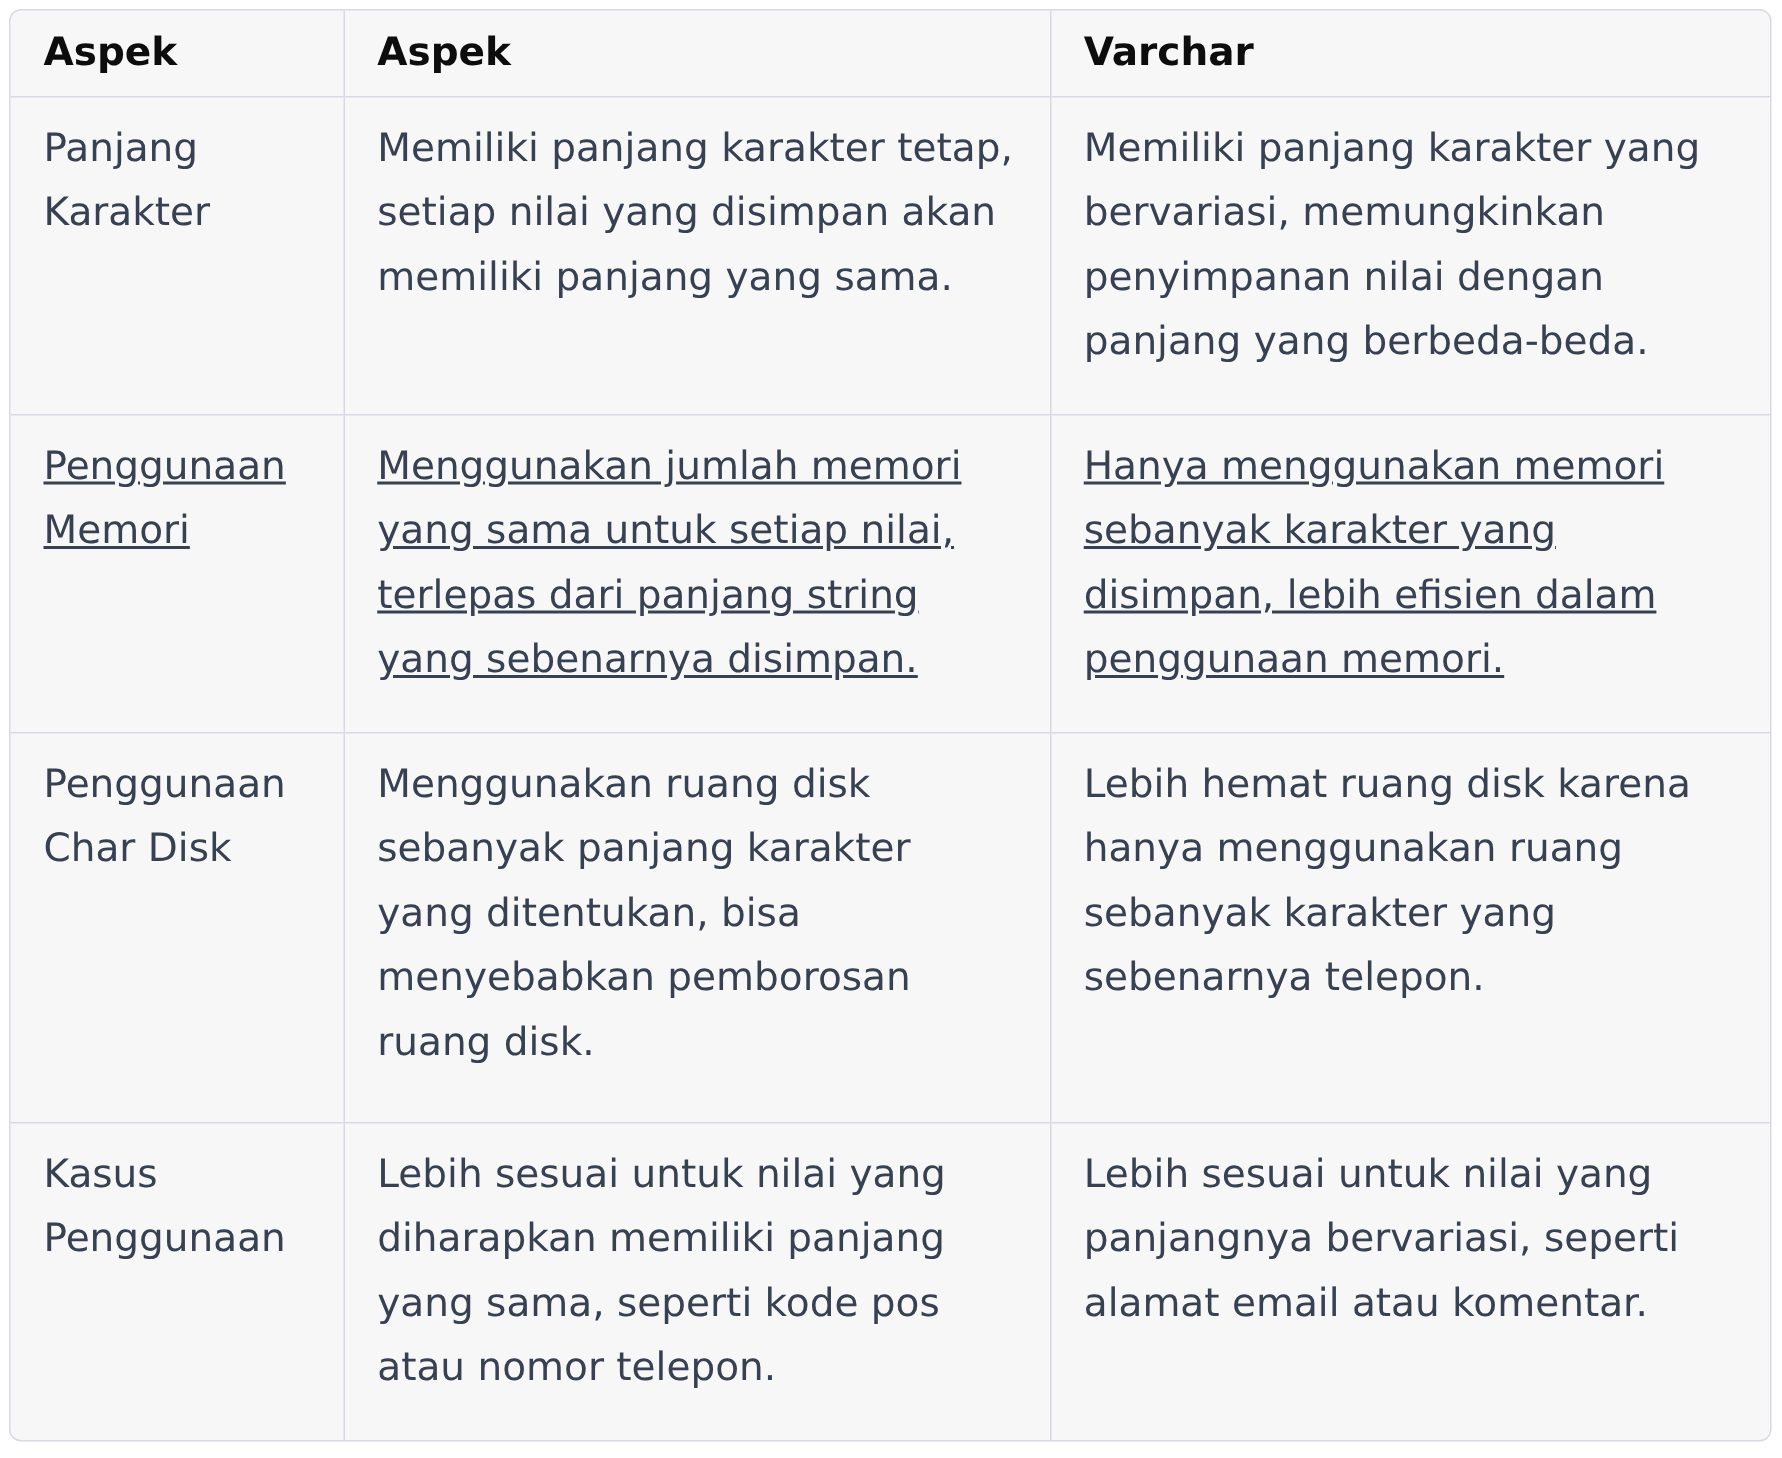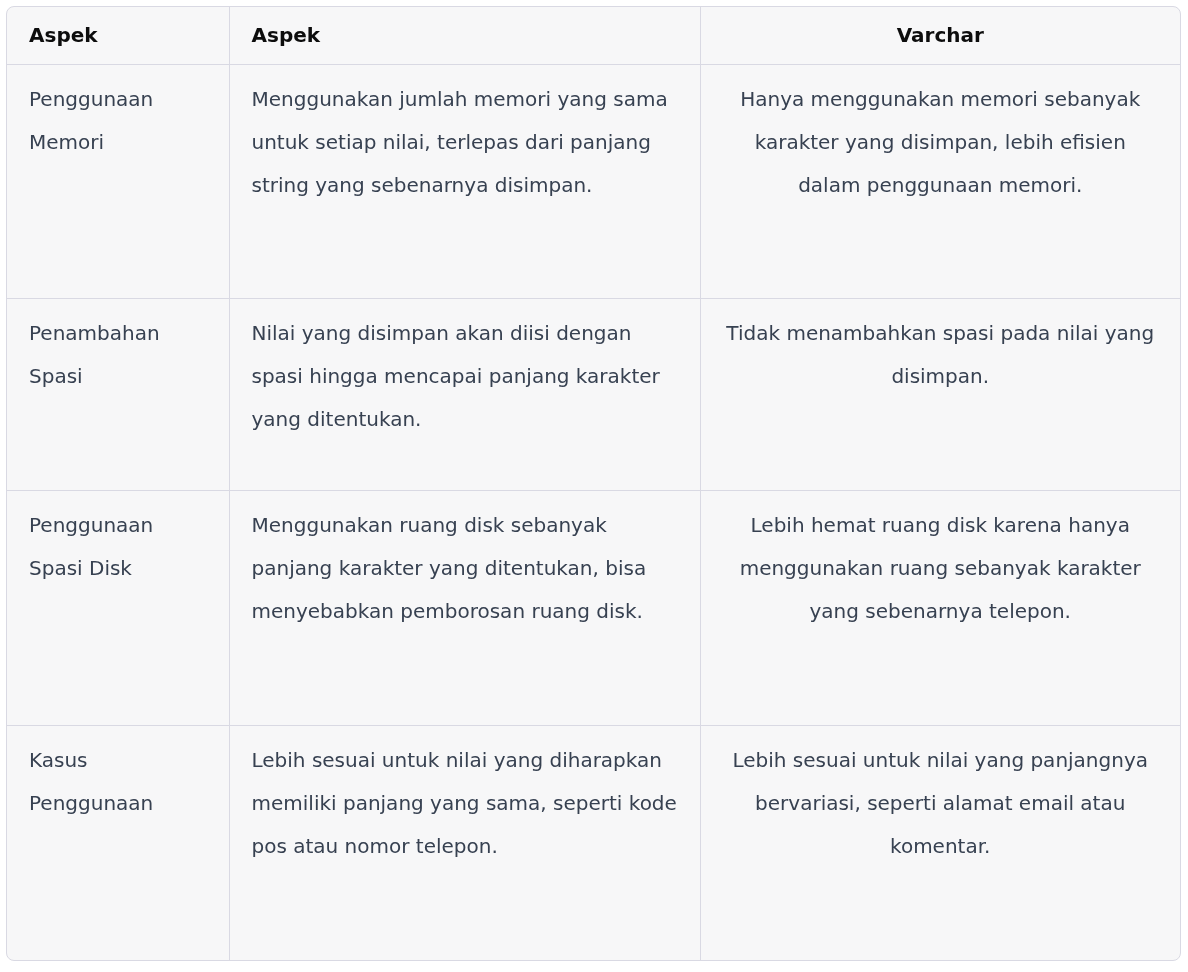--- a/index.html
+++ b/index.html
@@ -5,58 +5,58 @@
   html, body { margin:0; padding:0; background:#ffffff; }
   body { width:1188px; height:972px; position:relative; overflow:hidden;
          font-family:"DejaVu Sans", sans-serif; color:#374151; }
   .tbl { position:absolute; left:6px; top:6px; width:1175px; height:955px;
          border:1px solid #d9d9e3; border-radius:8px; background:#f7f7f8;
          overflow:hidden; box-sizing:border-box; }
   table { border-collapse:collapse; width:100%; height:100%; table-layout:fixed; }
   col.c1 { width:222px; } col.c2 { width:471px; } col.c3 { width:auto; }
   th, td { text-align:left; vertical-align:top; box-sizing:border-box;
            border-right:1px solid #d9d9e3; border-bottom:1px solid #d9d9e3;
-           padding:13px 22px 10px 22px; font-size:20px; line-height:43px; }
-  th:last-child, td:last-child { border-right:none;text-align:center; }
+           padding:13px 22px 10px 22px; font-size:26px; line-height:43px; }
+  th:last-child, td:last-child { border-right:none; }
   tr:last-child td { border-bottom:none; }
   th { font-weight:bold; color:#0d0d0d; height:57px; padding-top:6px; padding-bottom:6px; line-height:44px; }
   td { color:#374151; }
-  tr.r1 td { height:189px; } tr.r2 td { height:188px; } tr.r3 td { height:145px; }
+  tr.r1 td { height:189px; } tr.r2 td { height:188px;text-decoration:underline; } tr.r3 td { height:145px; }
   tr.r4 td { height:188px; } tr.r5 td { height:188px; }
 </style>
 </head>
 <body>
 
 <div class="tbl">
 <table>
   <colgroup>
         <col class="c1">
         <col class="c2">
         <col class="c3">
       </colgroup>
   <thead>
     <tr>
       <th>Aspek</th>
       <th>Aspek</th>
       <th>Varchar</th>
     </tr>
   </thead>
   <tbody>
+    <tr class="r1">
+      <td>Panjang Karakter</td>
+      <td>Memiliki panjang karakter tetap, setiap nilai yang disimpan akan memiliki panjang yang sama.</td>
+      <td>Memiliki panjang karakter yang bervariasi, memungkinkan penyimpanan nilai dengan panjang yang berbeda-beda.</td>
+    </tr>
     <tr class="r2">
       <td>Penggunaan Memori</td>
       <td>Menggunakan jumlah memori yang sama untuk setiap nilai, terlepas dari panjang string yang sebenarnya disimpan.</td>
       <td>Hanya menggunakan memori sebanyak karakter yang disimpan, lebih efisien dalam penggunaan memori.</td>
     </tr>
-    <tr class="r3">
-      <td>Penambahan Spasi</td>
-      <td>Nilai yang disimpan akan diisi dengan spasi hingga mencapai panjang karakter yang ditentukan.</td>
-      <td>Tidak menambahkan spasi pada nilai yang disimpan.</td>
-    </tr>
     <tr class="r4">
-      <td>Penggunaan Spasi Disk</td>
+      <td>Penggunaan Char Disk</td>
       <td>Menggunakan ruang disk sebanyak panjang karakter yang ditentukan, bisa menyebabkan pemborosan ruang disk.</td>
       <td>Lebih hemat ruang disk karena hanya menggunakan ruang sebanyak karakter yang sebenarnya telepon.</td>
     </tr>
     <tr class="r5">
       <td>Kasus Penggunaan</td>
       <td>Lebih sesuai untuk nilai yang diharapkan memiliki panjang yang sama, seperti kode pos atau nomor telepon.</td>
       <td>Lebih sesuai untuk nilai yang panjangnya bervariasi, seperti alamat email atau komentar.</td>
     </tr>
   </tbody>
 </table>

